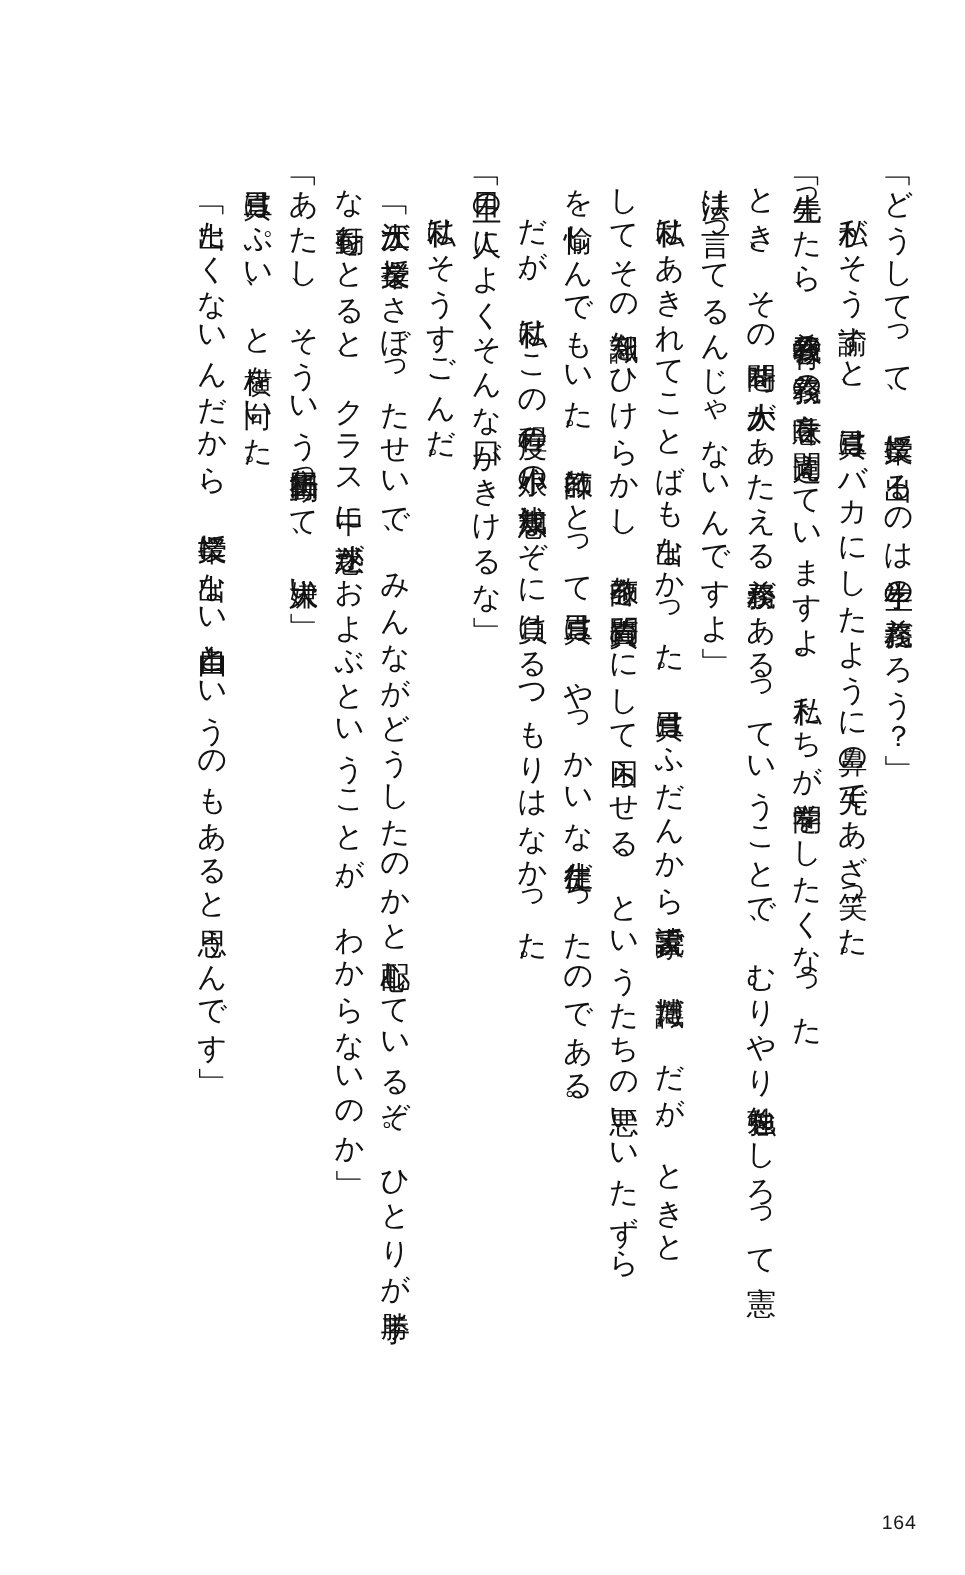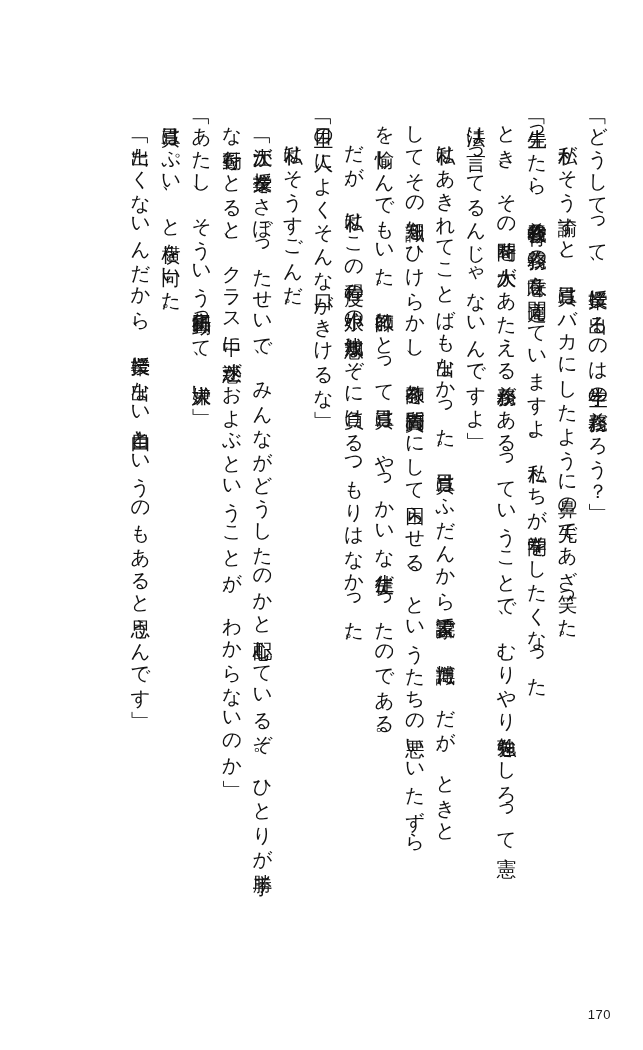--- a/index.html
+++ b/index.html
@@ -87,15 +87,15 @@
     <div class="vcol">を愉しんでもいた。教師にとって真弓は、やっかいな生徒だったのである。</div>
     <div class="vcol">してその知識をひけらかし、教師を質問責めにして困らせる、というたちの悪いいたずら</div>
     <div class="vcol indent">私はあきれてことばも出なかった。真弓はふだんから読書家で、博識だ。だが、ときと</div>
     <div class="vcol">法は言ってるんじゃないんですよ」</div>
     <div class="vcol">とき、その時間を大人があたえる義務があるっていうことで、むりやり勉強をしろって憲</div>
     <div class="vcol">「先生ったら、義務教育の義務の意味を間違えていますよ。私たちが学問をしたくなった</div>
     <div class="vcol indent">私がそう諭すと、真弓はバカにしたように鼻の先であざ笑った。</div>
     <div class="vcol">「どうしてって、授業に出るのは学生の義務だろう？」</div>
   </div>
 
-  <div class="page-number">170</div>
+  <div class="page-number">164</div>
 
 </div>
 
 </body></html>

